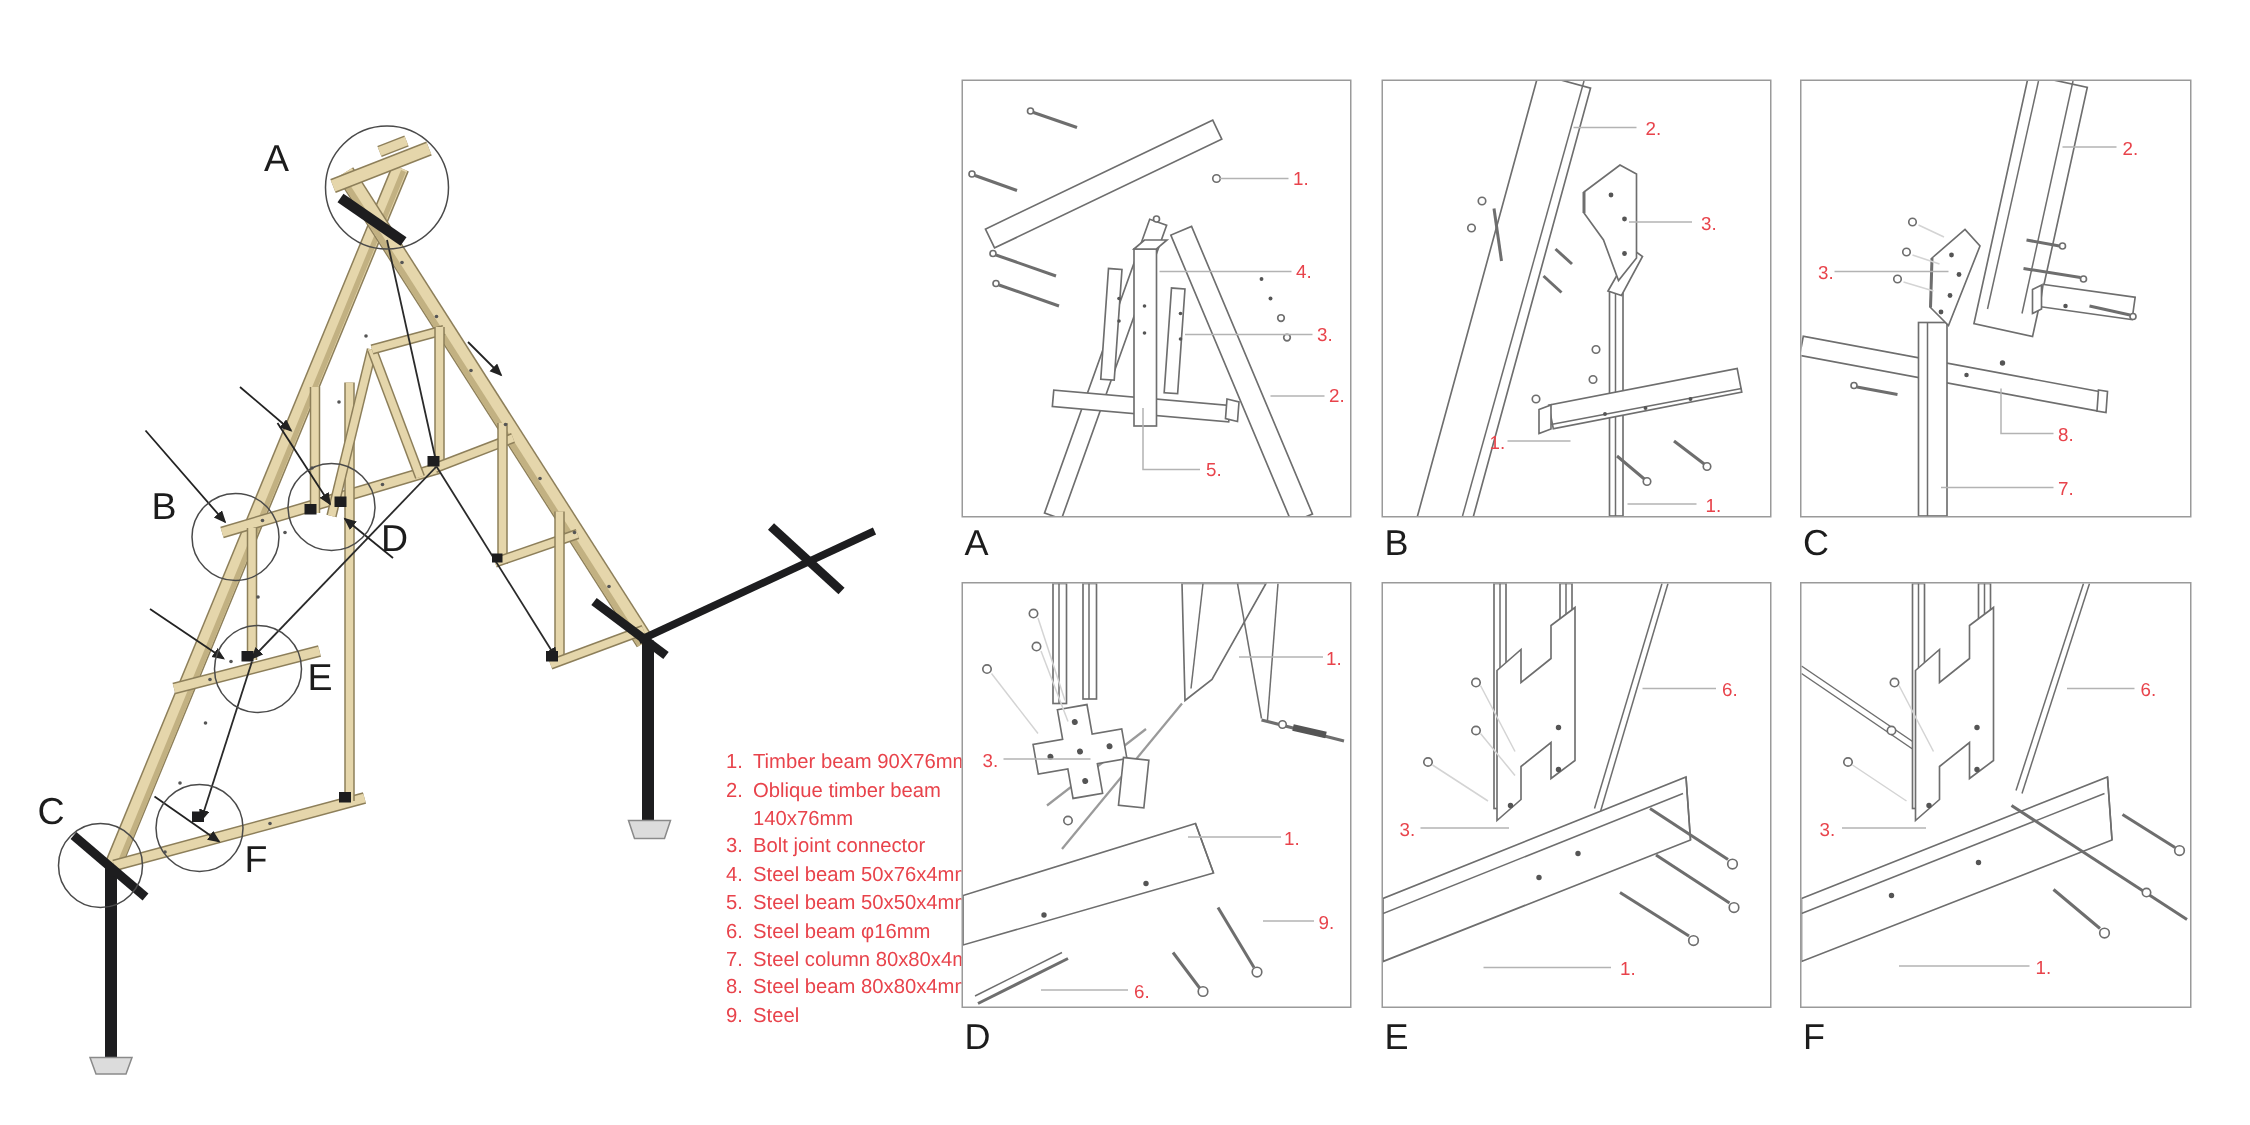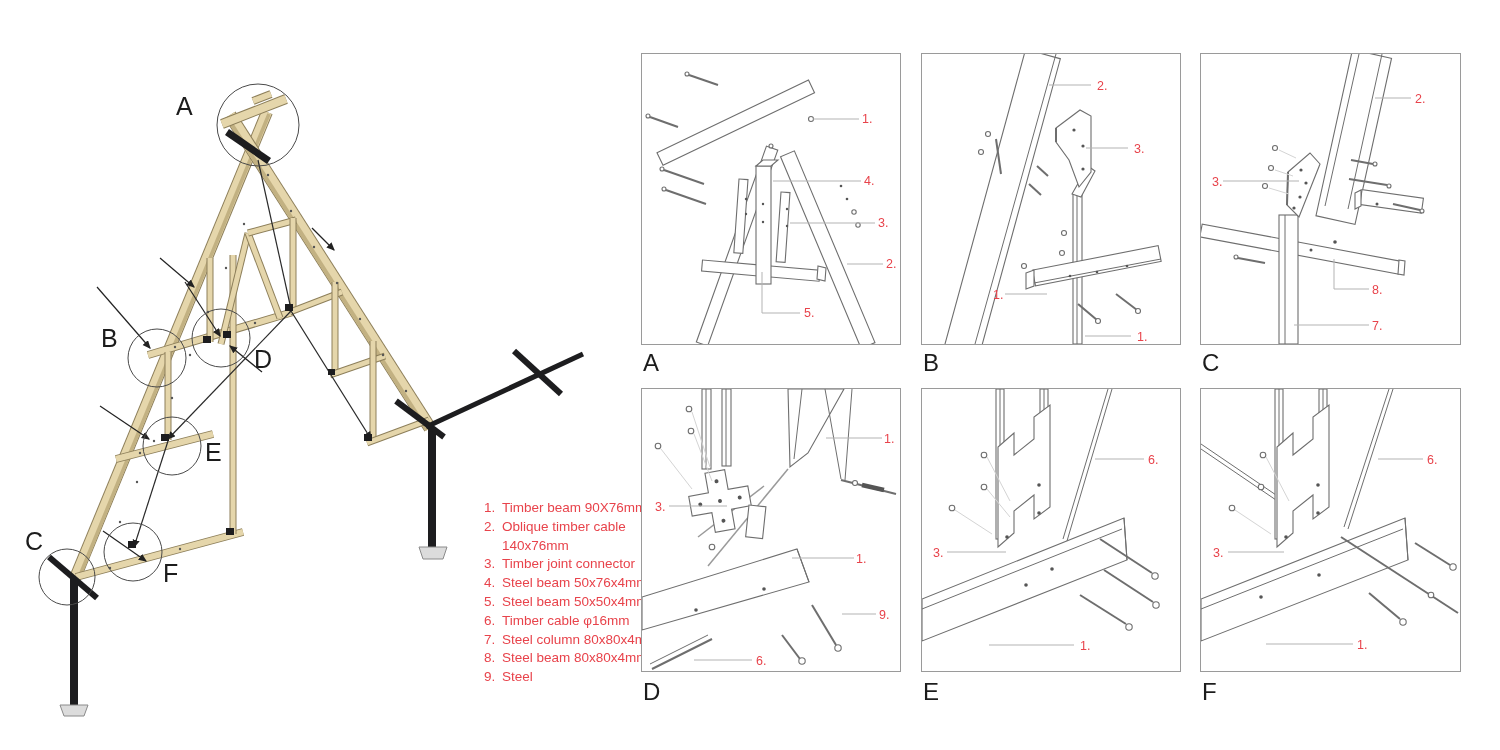--- a/index.html
+++ b/index.html
@@ -174,40 +174,40 @@
 <div class="main-label" style="left:205px;top:438px">E</div>
 <div class="main-label" style="left:163px;top:559px">F</div>
 
 <div class="legend">
   <div class="legend-row">
       <span class="legend-num">1.</span>
       <span>Timber beam 90X76mm</span>
     </div>
   <div class="legend-row">
       <span class="legend-num">2.</span>
-      <span>Oblique timber cable</span>
+      <span>Oblique timber beam</span>
     </div>
   <div class="legend-row indent">
       <span>140x76mm</span>
     </div>
   <div class="legend-row">
       <span class="legend-num">3.</span>
-      <span>Timber joint connector</span>
+      <span>Bolt joint connector</span>
     </div>
   <div class="legend-row">
       <span class="legend-num">4.</span>
       <span>Steel beam 50x76x4mm</span>
     </div>
   <div class="legend-row">
       <span class="legend-num">5.</span>
       <span>Steel beam 50x50x4mm</span>
     </div>
   <div class="legend-row">
       <span class="legend-num">6.</span>
-      <span>Timber cable φ16mm</span>
+      <span>Steel beam φ16mm</span>
     </div>
   <div class="legend-row">
       <span class="legend-num">7.</span>
       <span>Steel column  80x80x4mm</span>
     </div>
   <div class="legend-row">
       <span class="legend-num">8.</span>
       <span>Steel beam  80x80x4mm</span>
     </div>
   <div class="legend-row">

